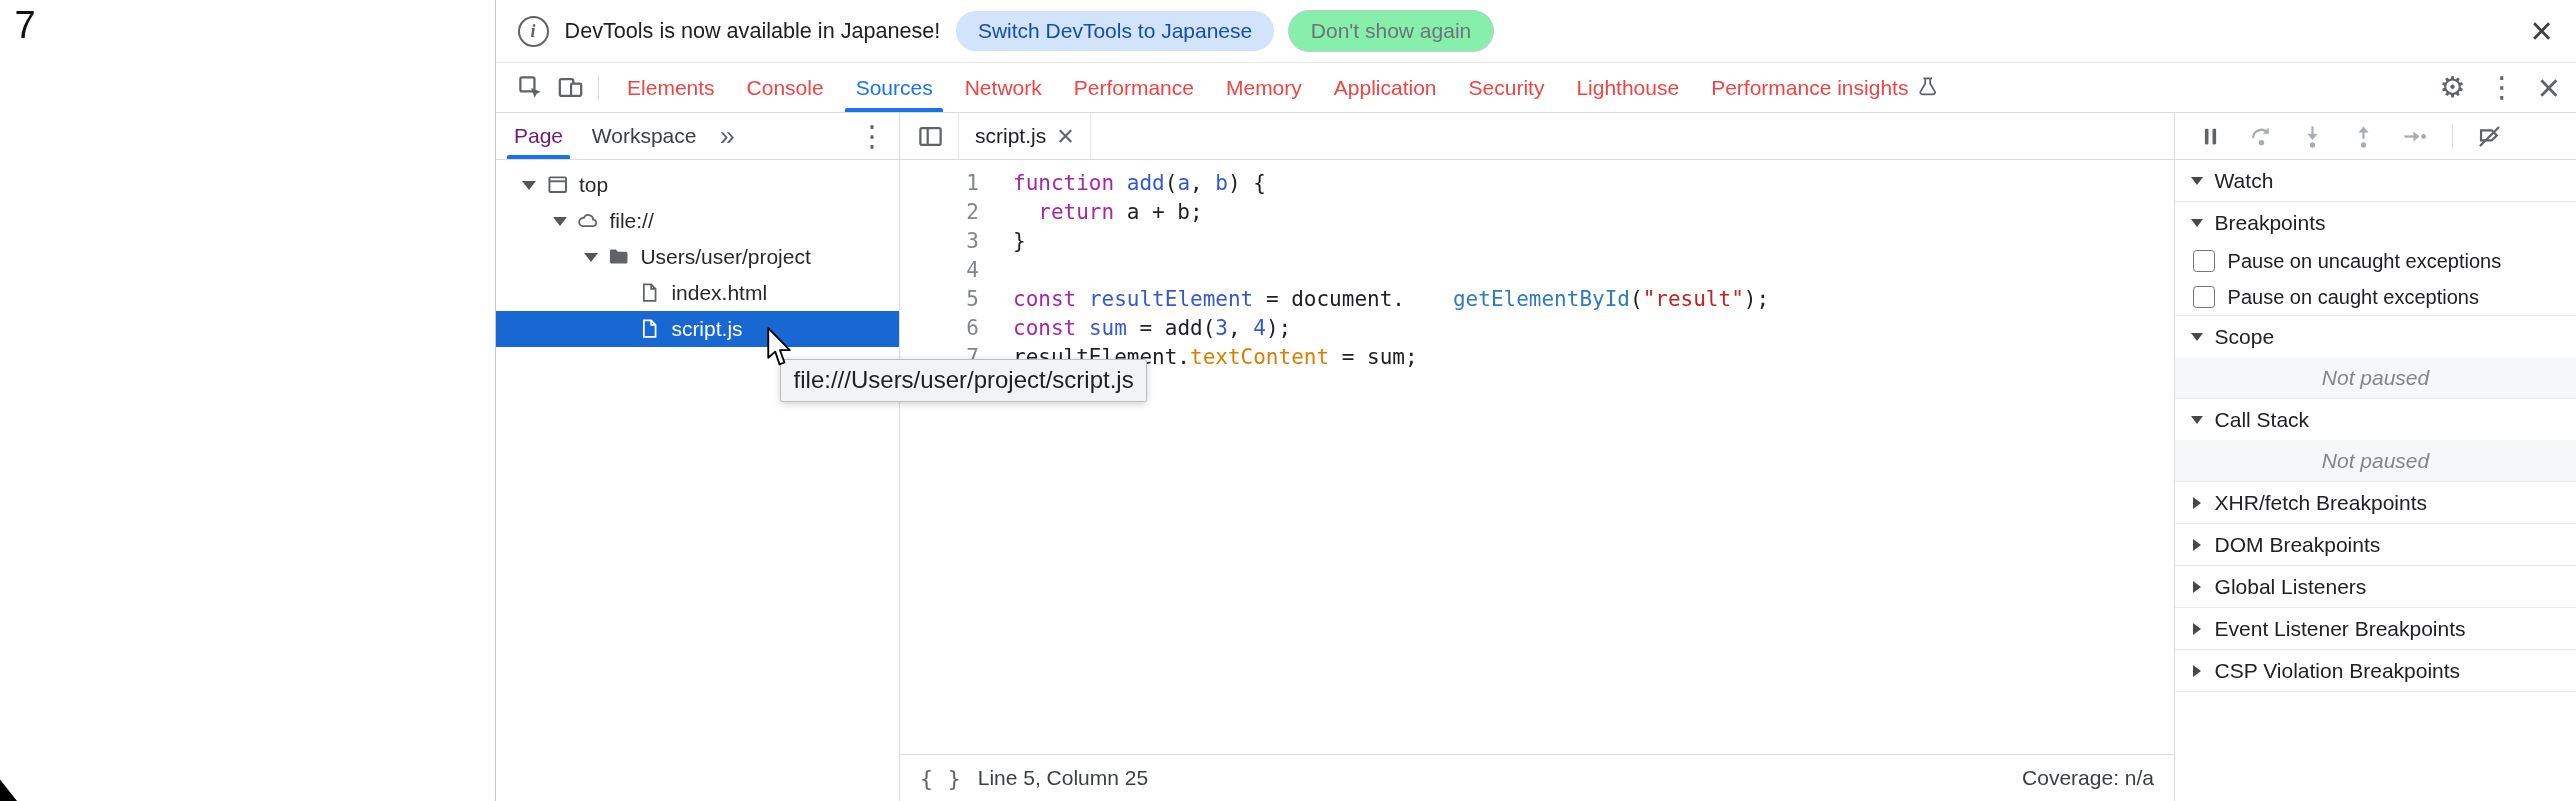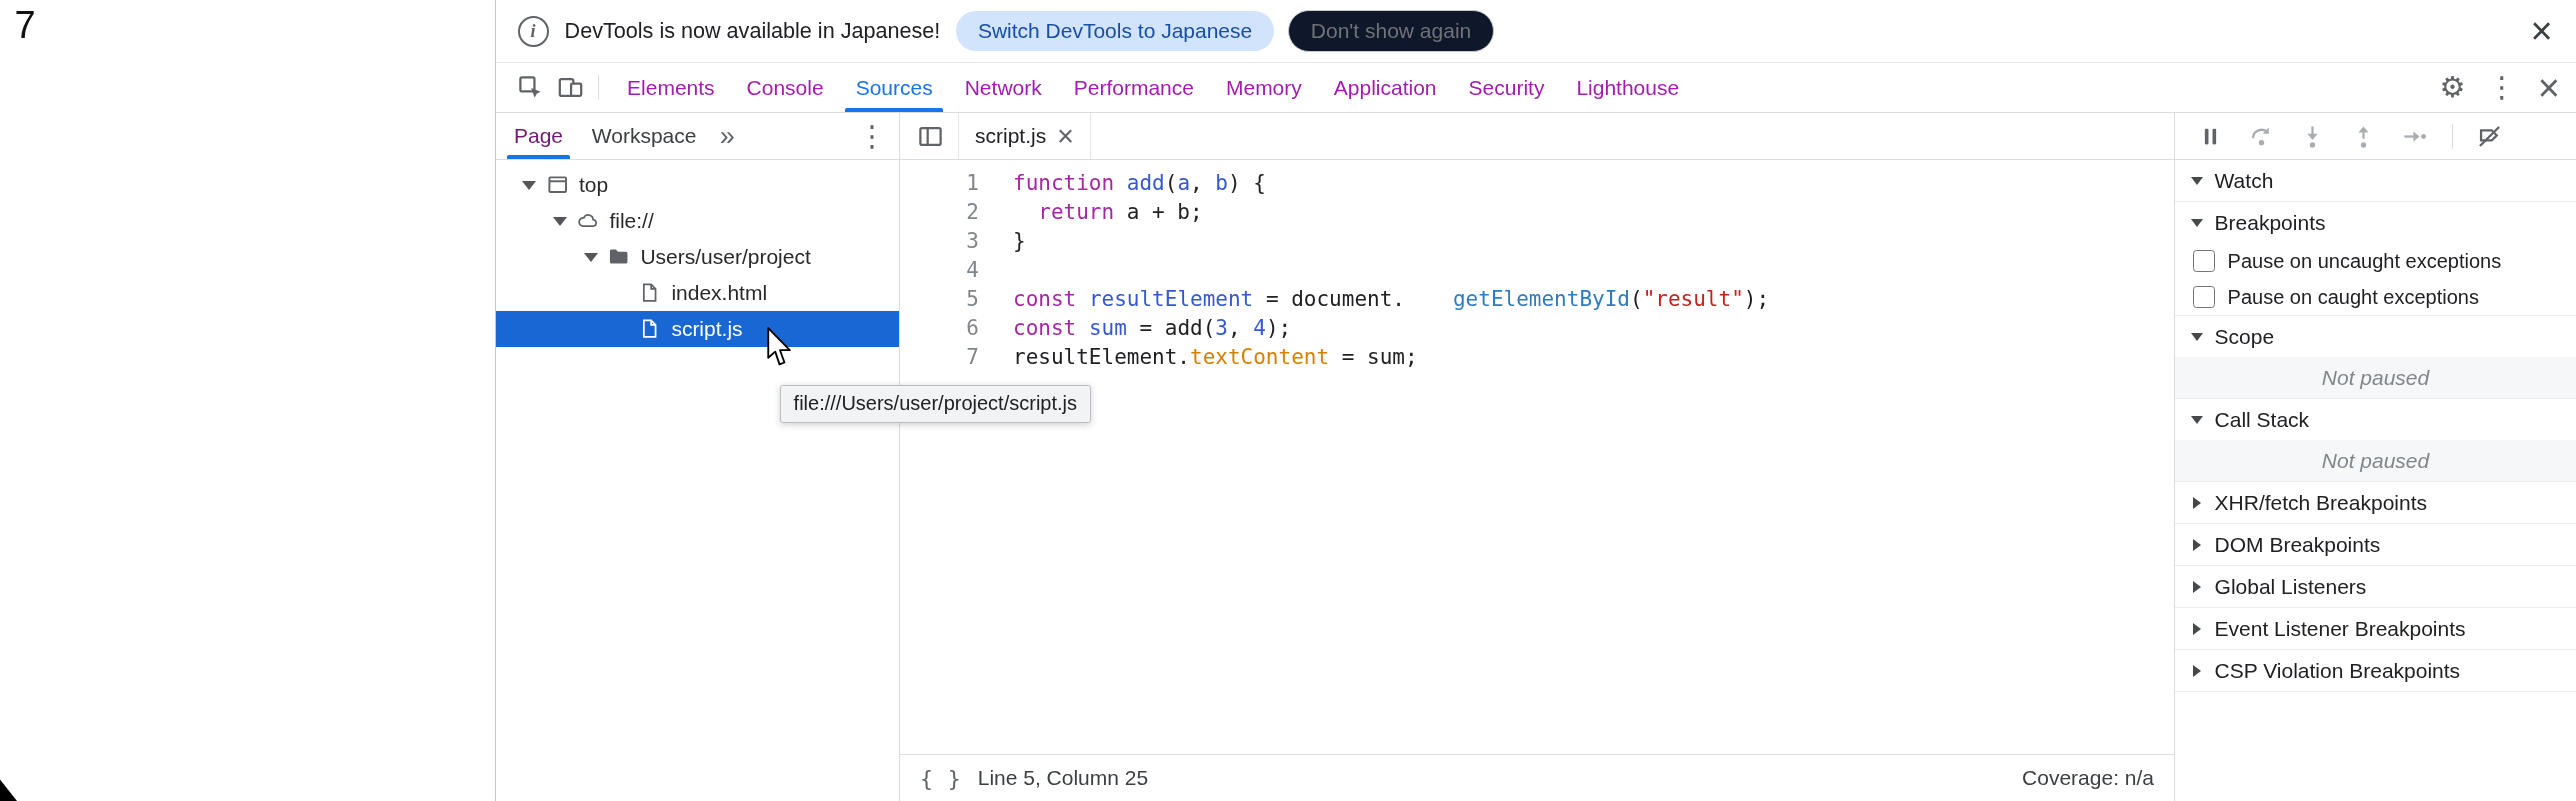--- a/index.html
+++ b/index.html
@@ -19,33 +19,33 @@
   .infobar{height:62px;flex:none;display:flex;align-items:center;gap:16px;
            padding:0 23.4px 0 21.6px;border-bottom:0.9px solid #e6e8ea;}
   .info-icon{width:27px;height:27px;border:2.3px solid #5f6368;border-radius:50%;flex:none;
              display:flex;align-items:center;justify-content:center;
              font-family:"Liberation Serif",serif;font-style:italic;font-weight:bold;
              font-size:18px;color:#5f6368;}
   .infobar-msg{font-size:21.6px;color:#202124;white-space:nowrap;}
   .infobar-actions{display:flex;align-items:center;gap:14.4px;}
   .pill{font-size:21px;padding:8px 21.6px;border-radius:36px;white-space:nowrap;cursor:default;}
   .pill.tonal{background:#d2e3fc;color:#174ea6;}
-  .pill.outline{background:#0f172a;color:#6f7378;border:1.8px solid #c7cacf;}
+  .pill.outline{background:#86efac;color:#6f7378;border:1.8px solid #c7cacf;}
   .infobar-close{margin-left:auto;font-size:38px;line-height:1;color:#3c4043;cursor:default;}
 
   
   .toolbar{height:49px;flex:none;display:flex;align-items:center;padding-left:14.4px;
            border-bottom:0.9px solid #dadce0;}
   .tool-icon{width:40px;height:40px;display:flex;align-items:center;justify-content:center;
              color:#5f6368;flex:none;}
   .tool-icon svg{width:27px;height:27px;}
   .vdiv{width:0.9px;height:25px;background:#dadce0;margin:0 7.2px;}
   .main-tabs{display:flex;height:100%;margin-left:5.4px;}
   .main-tab{display:flex;align-items:center;gap:7.2px;padding:0 16px;font-size:21px;
-            color:#a21caf;position:relative;white-space:nowrap;}
+            color:#ef4444;position:relative;white-space:nowrap;}
   .main-tab.selected{color:#1a73e8;}
   .main-tab.selected::after{content:"";position:absolute;left:5.4px;right:5.4px;bottom:0;height:3.6px;
             background:#1a73e8;border-radius:1.8px 1.8px 0 0;}
   .main-tab .icon-box{width:25px;height:25px;color:#5f6368;}
   .main-tab .icon-box svg{width:23.4px;height:23.4px;}
   .toolbar-right{margin-left:auto;display:flex;align-items:center;gap:21.6px;padding-right:16px;}
   .gear-glyph{font-size:29px;color:#5f6368;line-height:1;}
   .kebab-glyph{font-size:29px;color:#5f6368;line-height:1;}
   .close-glyph{font-size:38px;color:#5f6368;line-height:1;}
 
@@ -117,22 +117,22 @@
   .dbg-section{border-bottom:0.9px solid #e9ebee;}
   .dbg-header{height:41px;display:flex;align-items:center;gap:5.4px;padding-left:10.8px;
               font-size:21px;color:#202124;}
   .dbg-check-row{height:36px;display:flex;align-items:center;gap:12.6px;padding-left:18px;
                  font-size:20px;color:#202124;}
   .checkbox{width:20px;height:20px;border:1.8px solid #70757a;border-radius:3.6px;background:#fff;flex:none;}
   .dbg-msg{height:41px;display:flex;align-items:center;justify-content:center;font-size:21px;
            font-style:italic;color:#80868b;background:#f6f7f8;}
 
   
-  .tooltip{position:absolute;left:284px;top:385px;background:#f2f3f4;border:0.9px solid #b9bdc2;
-           border-radius:2.7px;padding:6.3px 12.6px;font-size:20px;color:#202124;white-space:nowrap;
+  .tooltip{position:absolute;left:284px;top:359px;background:#f2f3f4;border:0.9px solid #b9bdc2;
+           border-radius:2.7px;padding:6.3px 12.6px;font-size:24px;color:#202124;white-space:nowrap;
            box-shadow:0 1.8px 7.2px rgba(0,0,0,.18);z-index:30;}
   .mouse-cursor{position:absolute;left:269px;top:326px;width:27px;height:41px;z-index:40;}
   .mouse-cursor svg{width:27px;height:41px;}
 </style>
 </head>
 <body>
 
 <div class="page-number">7</div>
 <div class="page-cursor"></div>
 
@@ -183,20 +183,27 @@
         </div>
         <div class="main-tab">
           <span>Application</span>
         </div>
         <div class="main-tab">
           <span>Security</span>
         </div>
         <div class="main-tab">
           <span>Lighthouse</span>
         </div>
+        <div class="main-tab">
+          <span>Performance insights</span>
+          <span class="icon-box"><svg viewBox="0 0 24 24">
+              <path d="M9.5 3.5v5.2L4.6 17a1.9 1.9 0 0 0 1.7 2.8h11.4a1.9 1.9 0 0 0 1.7-2.8l-4.9-8.3V3.5" fill="none" stroke="currentColor" stroke-width="1.8"></path>
+              <line x1="7.5" y1="3.5" x2="16.5" y2="3.5" stroke="currentColor" stroke-width="1.8"></line>
+            </svg></span>
+        </div>
       </div>
     <div class="toolbar-right">
       <span class="gear-glyph">⚙</span>
       <span class="kebab-glyph">⋮</span>
       <span class="close-glyph">×</span>
     </div>
   </div>
 
   <div class="content">
 

